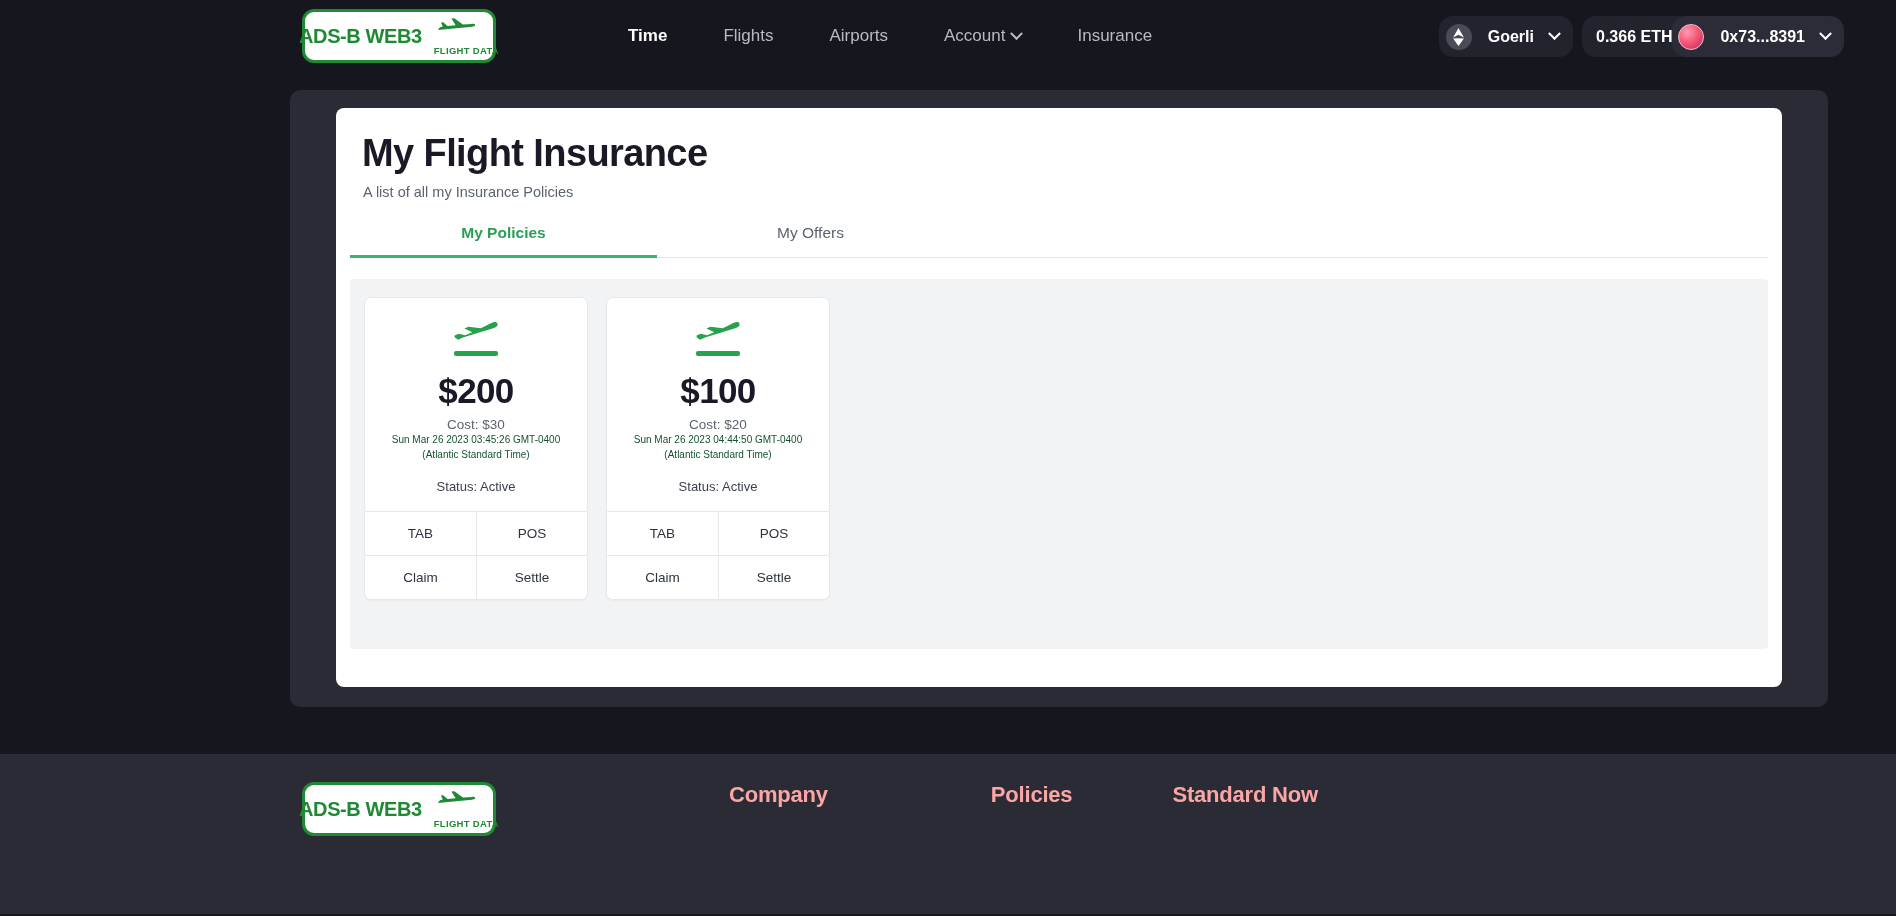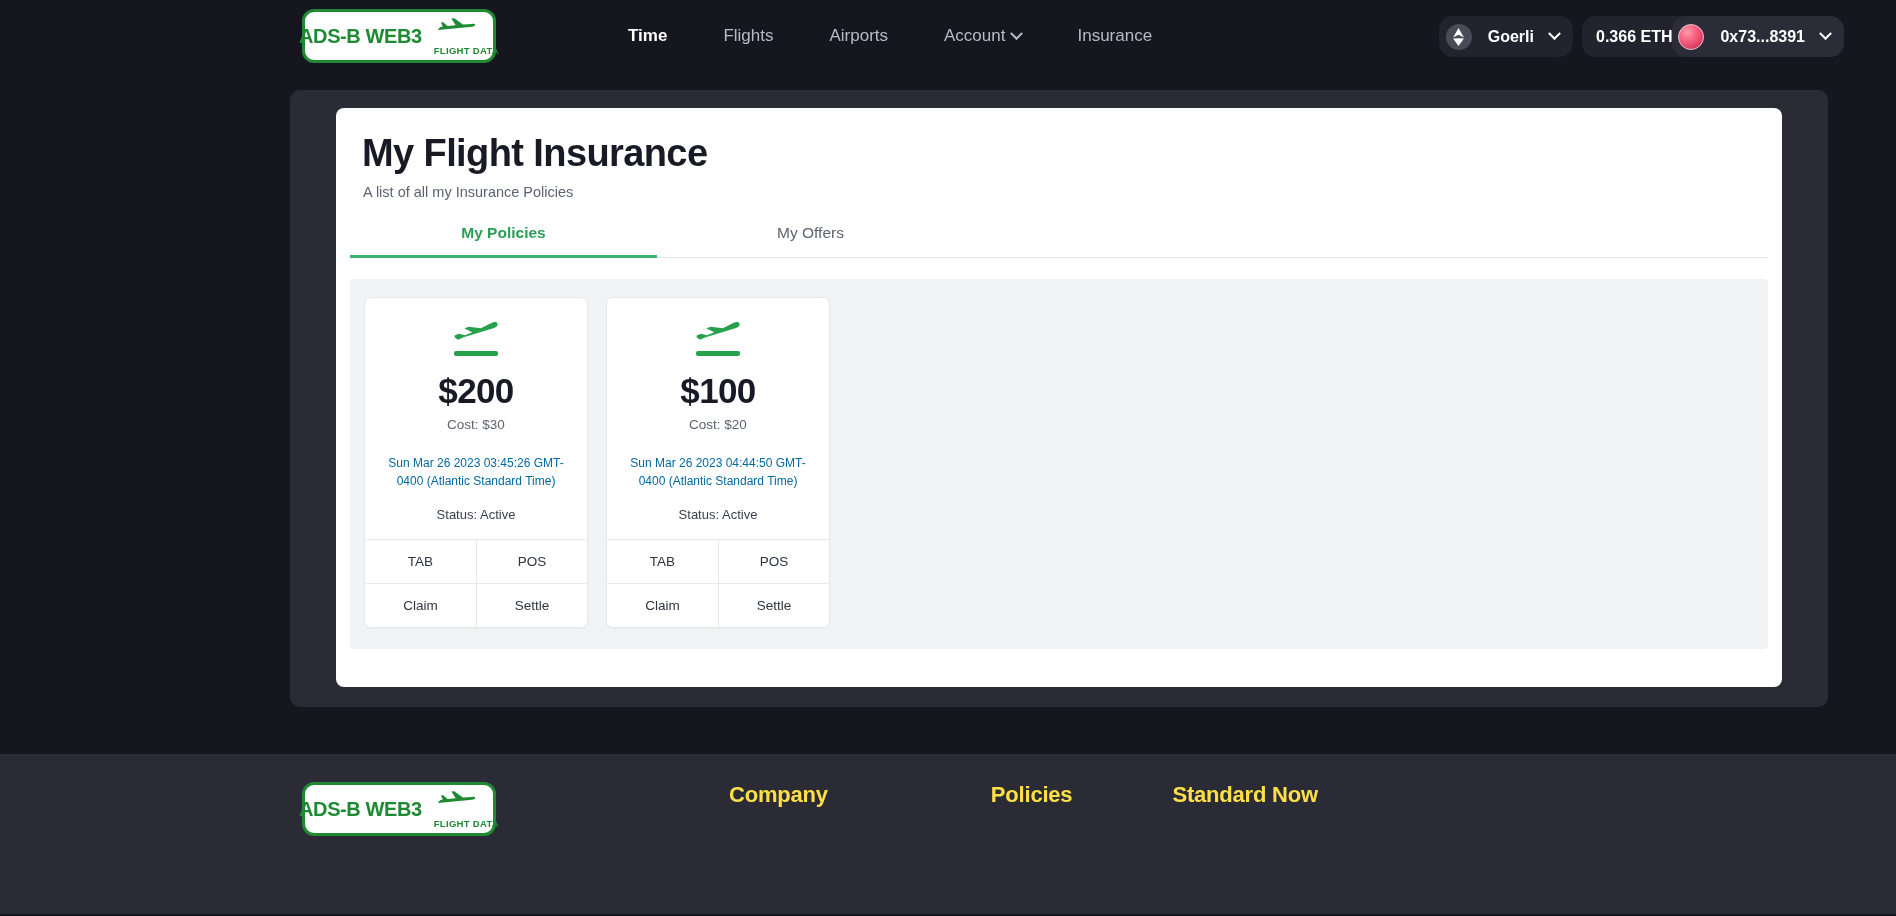--- a/index.html
+++ b/index.html
@@ -240,23 +240,22 @@
     color: #1a1a27;
     letter-spacing: -0.6px;
     line-height: 1.05;
   }
   .policy-cost {
     font-size: 13.5px;
     color: #5c6370;
     margin-top: 7px;
   }
   .policy-date {
-    font-size: 12px;
-    color: #0369a1;
-    margin-top: 22px;
+    font-size: 10px;
+    color: #14532d;
     line-height: 1.55;
     padding: 0 4px;
   }
   .policy-status {
     font-size: 13px;
     color: #3a3f4b;
     margin-top: 16px;
   }
 
   .btn-grid { border-top: 1px solid #e6e8eb; }
@@ -307,21 +306,21 @@
   }
   .footer-col {
     flex: 0 0 auto;
   }
   .footer-col.c1 { margin-left: 233px; }
   .footer-col.c2 { margin-left: 163px; }
   .footer-col.c3 { margin-left: 100px; }
   .footer-head {
     font-size: 22px;
     font-weight: bold;
-    color: #fde047;
+    color: #fca5a5;
     letter-spacing: -0.2px;
     white-space: nowrap;
   }
 </style>
 </head>
 <body>
 
 <div class="page">
 
   <div class="navbar">

